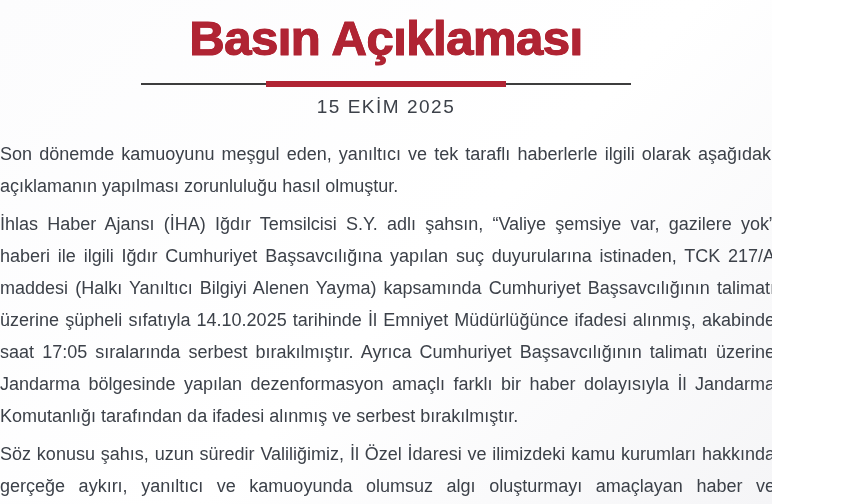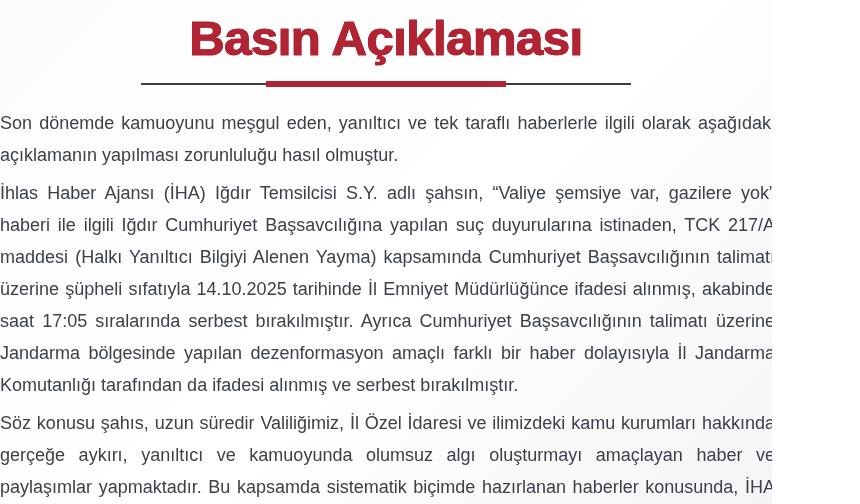--- a/index.html
+++ b/index.html
@@ -68,19 +68,20 @@
 <body>
 
 <div class="page">
   <header>
     <h1 class="title">Basın Açıklaması</h1>
     <div class="divider">
       <span class="line"></span>
       <span class="accent"></span>
       <span class="line"></span>
     </div>
+    <div class="date">15 EKİM 2025</div>
   </header>
   <main>
     <p>Son dönemde kamuoyunu meşgul eden, yanıltıcı ve tek taraflı haberlerle ilgili olarak aşağıdaki açıklamanın yapılması zorunluluğu hasıl olmuştur.</p>
     <p>İhlas Haber Ajansı (İHA) Iğdır Temsilcisi S.Y. adlı şahsın, “Valiye şemsiye var, gazilere yok” haberi ile ilgili Iğdır Cumhuriyet Başsavcılığına yapılan suç duyurularına istinaden, TCK 217/A maddesi (Halkı Yanıltıcı Bilgiyi Alenen Yayma) kapsamında Cumhuriyet Başsavcılığının talimatı üzerine şüpheli sıfatıyla 14.10.2025 tarihinde İl Emniyet Müdürlüğünce ifadesi alınmış, akabinde saat 17:05 sıralarında serbest bırakılmıştır. Ayrıca Cumhuriyet Başsavcılığının talimatı üzerine Jandarma bölgesinde yapılan dezenformasyon amaçlı farklı bir haber dolayısıyla İl Jandarma Komutanlığı tarafından da ifadesi alınmış ve serbest bırakılmıştır.</p>
     <p>Söz konusu şahıs, uzun süredir Valiliğimiz, İl Özel İdaresi ve ilimizdeki kamu kurumları hakkında gerçeğe aykırı, yanıltıcı ve kamuoyunda olumsuz algı oluşturmayı amaçlayan haber ve paylaşımlar yapmaktadır. Bu kapsamda sistematik biçimde hazırlanan haberler konusunda, İHA Bölge Müdürlüğü ve ajans üst yönetiminin de zaman zaman yanlış yönlendirildiği değerlendirilmektedir.</p>
   </main>
 </div>
 
 </body></html>

